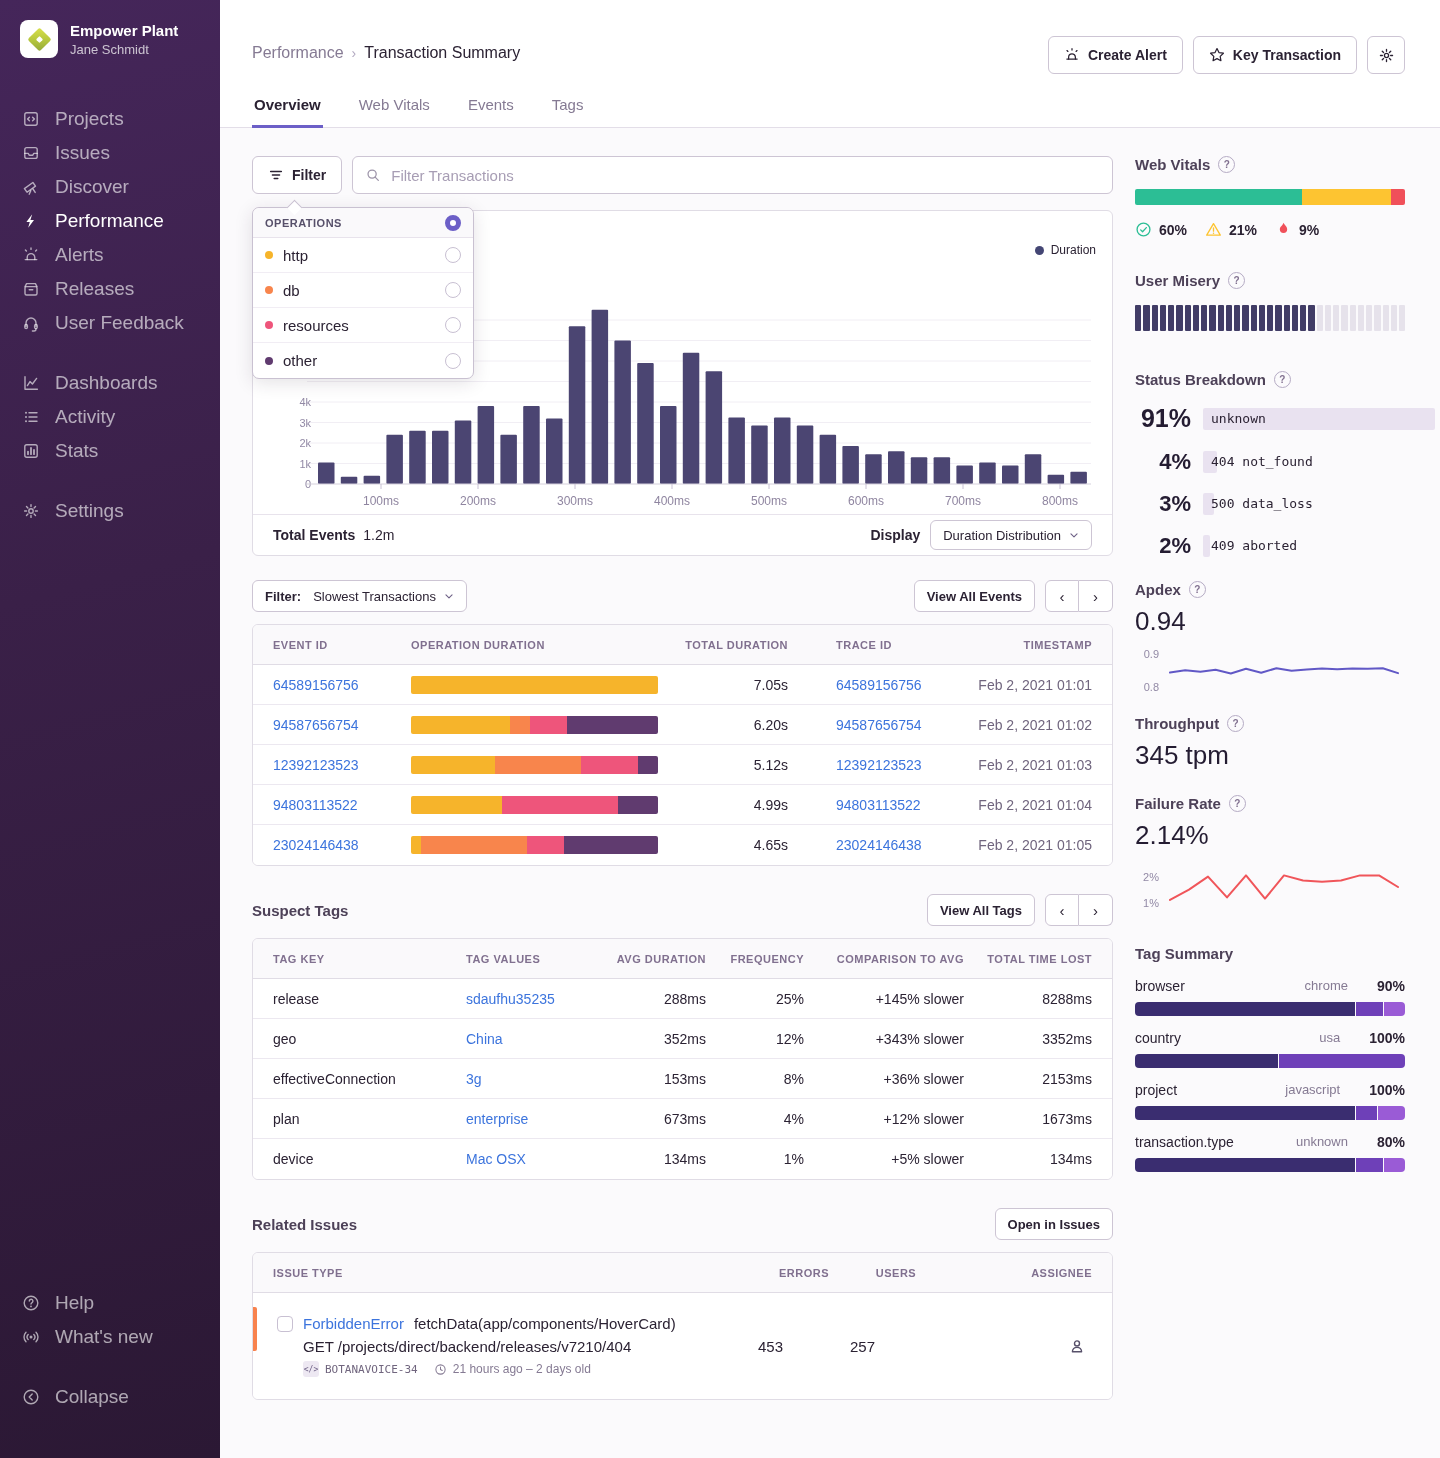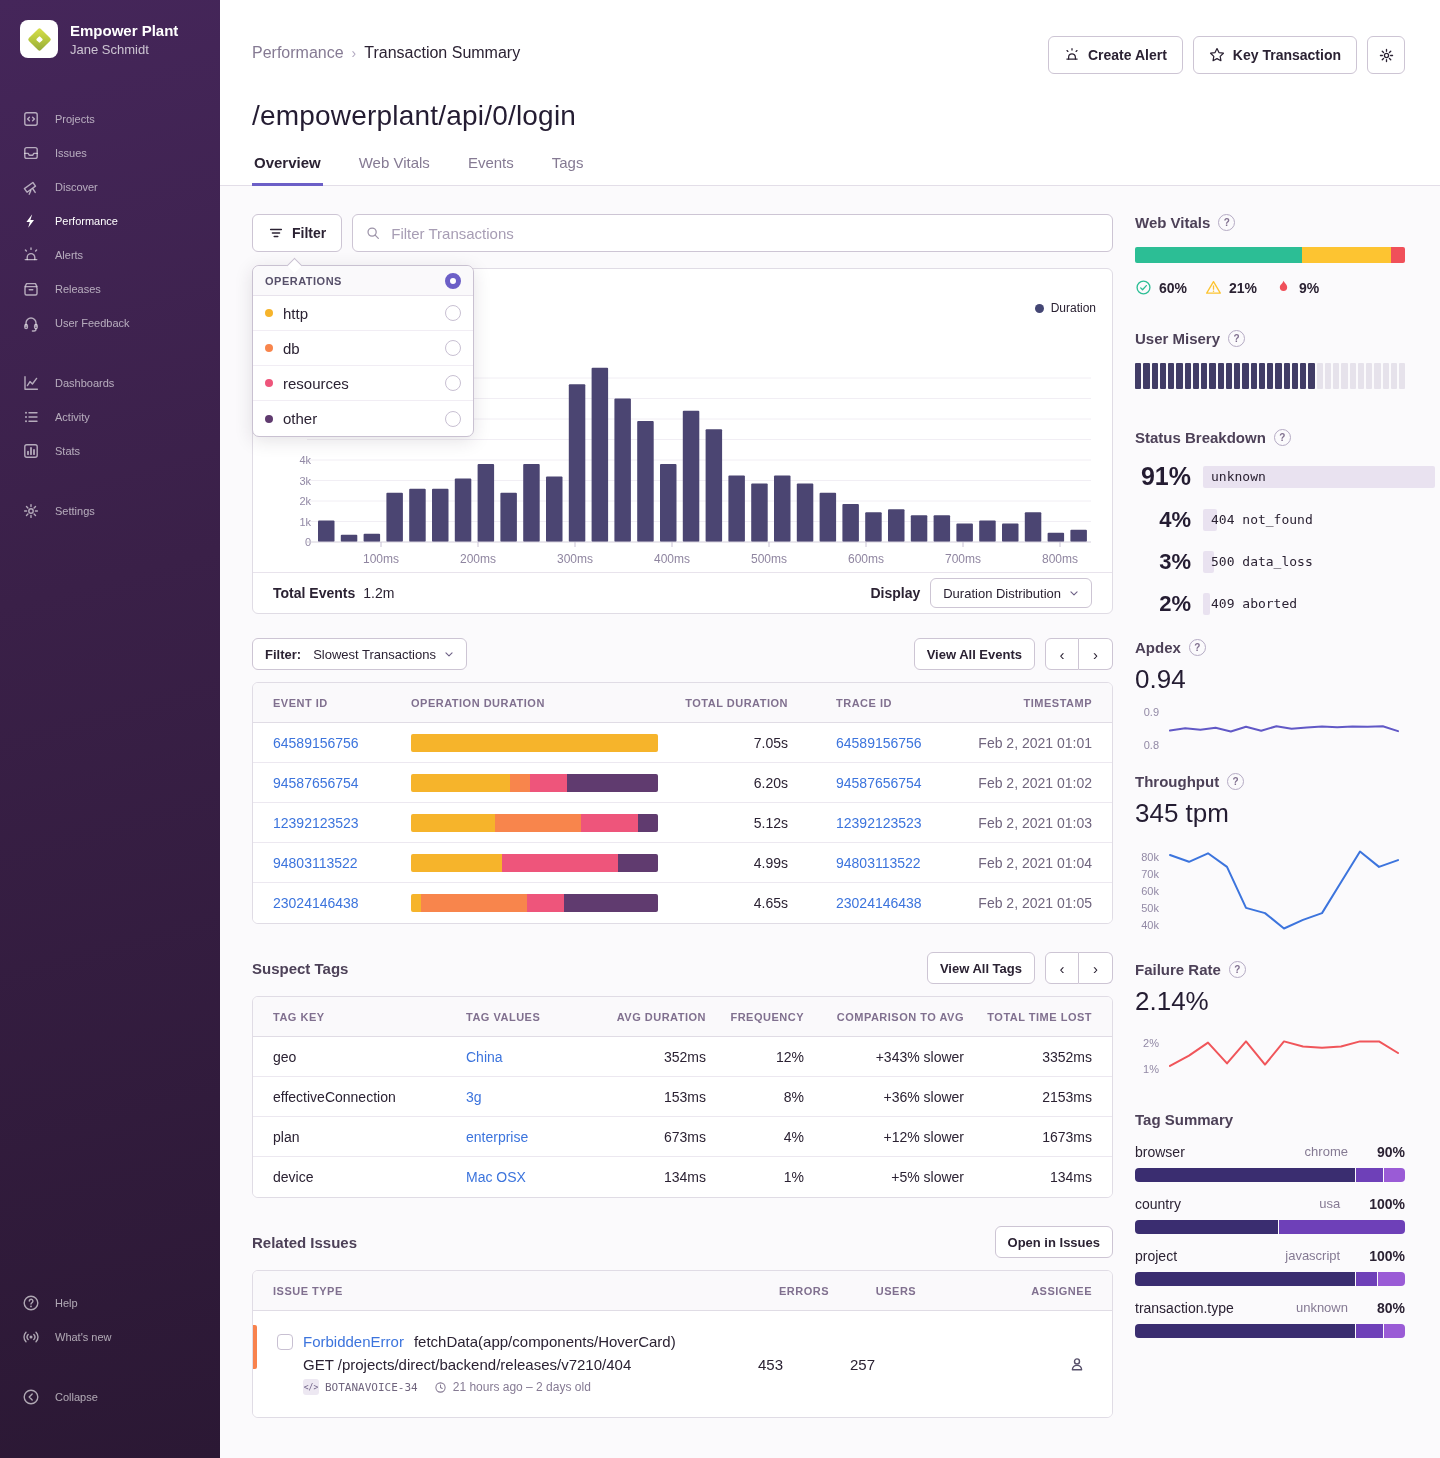--- a/index.html
+++ b/index.html
@@ -8,21 +8,21 @@
   .app{display:flex;width:1440px;height:1458px}
   
   .sidebar{width:220px;flex:0 0 220px;background:linear-gradient(165deg,#45265a 0%,#3a2048 40%,#2b1834 100%);color:rgba(255,255,255,.62);display:flex;flex-direction:column;padding:20px 0 18px}
   .org{display:flex;align-items:center;gap:12px;padding:0 20px;margin-bottom:44px;cursor:pointer}
   .org-logo{width:38px;height:38px;background:#fff;border-radius:8px;display:flex;align-items:center;justify-content:center;flex:0 0 38px}
   .org-diamond{width:17px;height:17px;transform:rotate(45deg);background:linear-gradient(135deg,#d9e04c 0%,#b4c53d 55%,#93a838 100%);border-radius:2px;position:relative}
   .org-diamond:after{content:"";position:absolute;left:6px;top:6px;width:5px;height:5px;background:#fff;border-radius:1px}
   .org-name{color:#fff;font-weight:700;font-size:15px;line-height:18px}
   .org-user{color:rgba(255,255,255,.72);font-size:13px;margin-top:2px}
   .nav-group{margin-bottom:26px}
-  .nav-item{display:flex;align-items:center;gap:15px;height:34px;padding:0 22px;font-size:11px;cursor:pointer}
+  .nav-item{display:flex;align-items:center;gap:15px;height:34px;padding:0 22px;font-size:19px;cursor:pointer}
   .nav-item.active{color:#fff;font-weight:500}
   .nav-item .ico{display:flex;width:18px;height:18px;flex:0 0 18px}
   .sidebar-footer{margin-top:auto}
   
   .main{flex:1;display:flex;flex-direction:column;min-width:0;background:#fff}
   .topbar{display:flex;align-items:flex-start;justify-content:space-between;padding:36px 35px 0 32px}
   .breadcrumb{display:flex;align-items:center;gap:8px;font-size:16px;padding-top:8px}
   .crumb-prev{color:#857A93;cursor:pointer}
   .crumb-sep{color:#B2A9C0;font-size:14px}
   .crumb-cur{color:#2B2233}
@@ -325,21 +325,20 @@
           <span class="ico">
               <svg viewBox="0 0 18 18" width="17" height="17" fill="none" stroke="currentColor" stroke-width="1.4" stroke-linecap="round" stroke-linejoin="round">
                 <circle cx="9" cy="9" r="2.2"></circle>
                 <path d="M9 2.6v2M9 13.4v2M2.6 9h2M13.4 9h2M4.5 4.5l1.4 1.4M12.1 12.1l1.4 1.4M13.5 4.5l-1.4 1.4M5.9 12.1l-1.4 1.4"></path>
               </svg>
             </span>
         </button>
       </div>
     </div>
 
-    <h1 class="page-title">/empowerplant/api/0/login</h1>
 
     <div class="tabs" id="tabs">
         <div class="tab active">Overview</div>
         <div class="tab">Web Vitals</div>
         <div class="tab">Events</div>
         <div class="tab">Tags</div>
       </div>
 
     <div class="content">
 
@@ -600,20 +599,28 @@
           <div class="thead st-grid" id="st-head">
               <span>TAG KEY</span>
               <span>TAG VALUES</span>
               <span class="r">AVG DURATION</span>
               <span class="r">FREQUENCY</span>
               <span class="r">COMPARISON TO AVG</span>
               <span class="r">TOTAL TIME LOST</span>
             </div>
           <div id="st-body">
               <div class="trow st-grid">
+                <div>release</div>
+                <div><a class="link">sdaufhu35235</a></div>
+                <div class="r">288ms</div>
+                <div class="r">25%</div>
+                <div class="r">+145% slower</div>
+                <div class="r">8288ms</div>
+              </div>
+              <div class="trow st-grid">
                 <div>geo</div>
                 <div><a class="link">China</a></div>
                 <div class="r">352ms</div>
                 <div class="r">12%</div>
                 <div class="r">+343% slower</div>
                 <div class="r">3352ms</div>
               </div>
               <div class="trow st-grid">
                 <div>effectiveConnection</div>
                 <div><a class="link">3g</a></div>
@@ -832,32 +839,20 @@
               </svg>
           </div>
         </section>
 
         <section style="margin-bottom:24px">
           <div class="rail-title" style="margin-bottom:8px">
             <span>Throughput</span>
             <span class="qmark">?</span>
           </div>
           <div class="big-value">345 tpm</div>
-          <div class="spark">
-            <div class="spark-labels" id="tp-labels">
-                <span style="top: 6.67273px;">80k</span>
-                <span style="top: 23.7636px;">70k</span>
-                <span style="top: 40.8545px;">60k</span>
-                <span style="top: 57.9455px;">50k</span>
-                <span style="top: 75.0364px;">40k</span>
-              </div>
-            <svg id="tp-svg" width="234" height="94" viewBox="0 0 234 94">
-                <polyline points="3,12.0 22,18.8 41,10.3 60,23.9 79,64.9 98,70.1 117,85.5 136,76.9 155,70.1 174,39.3 193,8.5 212,23.9 231,17.1" fill="none" stroke="#3C74DD" stroke-width="2" stroke-linejoin="round" stroke-linecap="round"></polyline>
-              </svg>
-          </div>
         </section>
 
         <section style="margin-bottom:36px">
           <div class="rail-title" style="margin-bottom:8px">
             <span>Failure Rate</span>
             <span class="qmark">?</span>
           </div>
           <div class="big-value">2.14%</div>
           <div class="spark">
             <div class="spark-labels" id="fr-labels">

